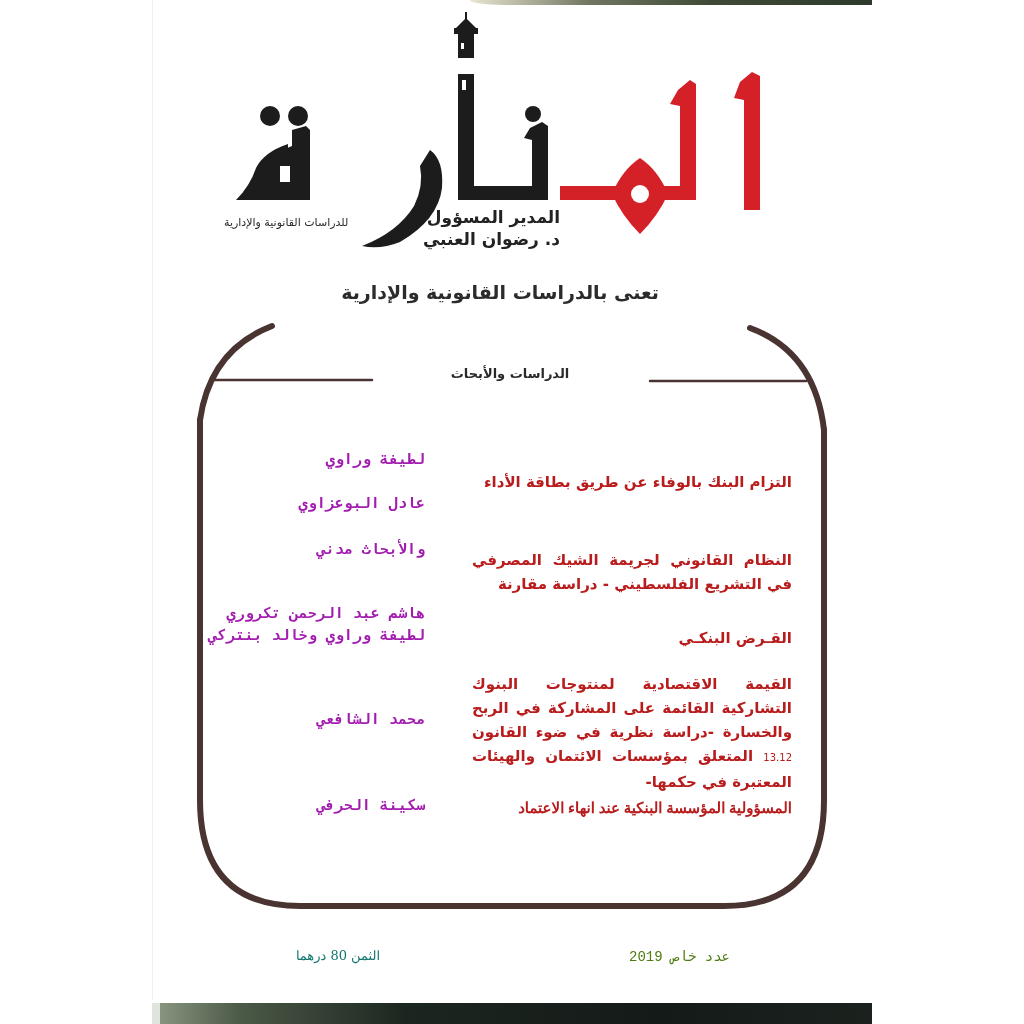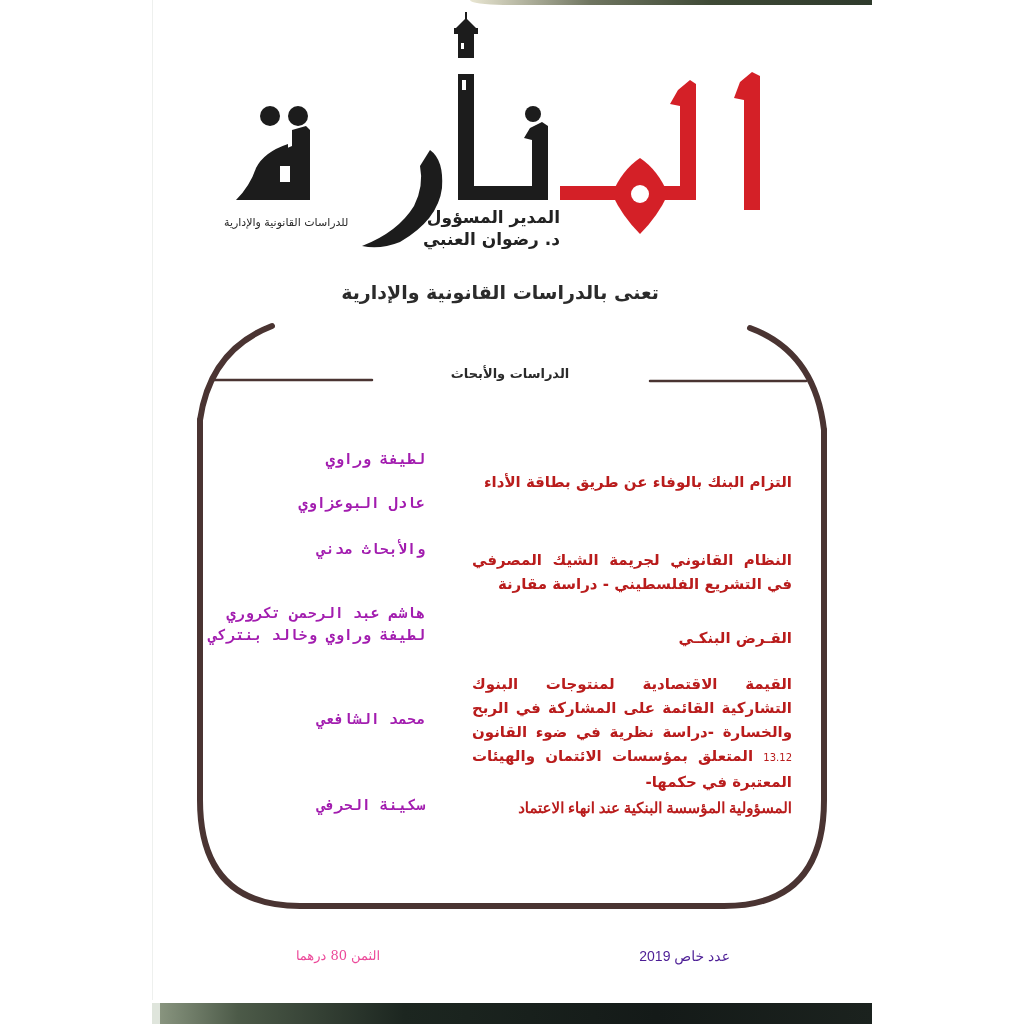--- a/index.html
+++ b/index.html
@@ -52,25 +52,25 @@
     text-align-last:right; width:320px; left:472px;
   }
   .author {
     font-size:15px; font-weight:bold; color:#a21caf; white-space:nowrap; text-align:right;
     width:200px; left:225px;font-family:Liberation Mono, monospace;
   }
   .small-num { font-size:10px; font-weight:normal; }
 
   .footer-issue {
     position:absolute; left:600px; top:948px; width:130px; text-align:right; direction:rtl;
-    font-family:Liberation Sans, sans-serif; font-size:14px; color:#4c1d95; white-space:nowrap;
+    font-family:Liberation Mono, monospace; font-size:14px; color:#4d7c0f; white-space:nowrap;
   }
   .footer-price {
     position:absolute; left:240px; top:948px; width:140px; text-align:right; direction:rtl;
-    font-family:"DejaVu Serif", serif; font-size:13px; color:#ec4899; white-space:nowrap;
+    font-family:"DejaVu Serif", serif; font-size:13px; color:#0f766e; white-space:nowrap;
   }
 </style>
 </head>
 <body>
 
 <div class="page"></div>
 <div class="edge-left"></div>
 <div class="top-strip"></div>
 <div class="bottom-strip"></div>
 <div class="bottom-strip-edge"></div>

